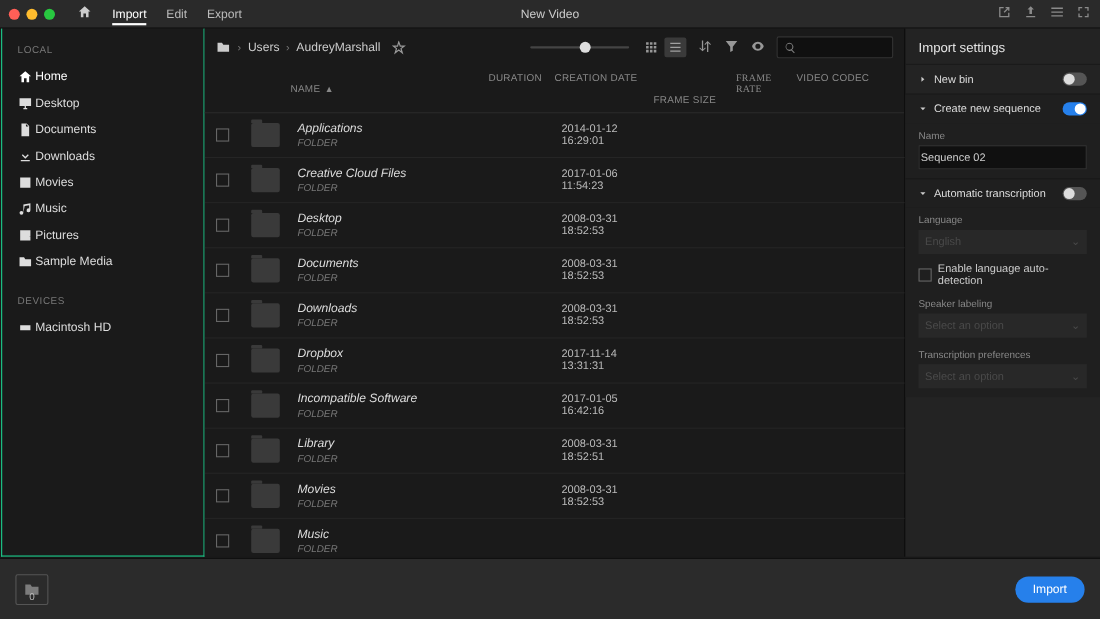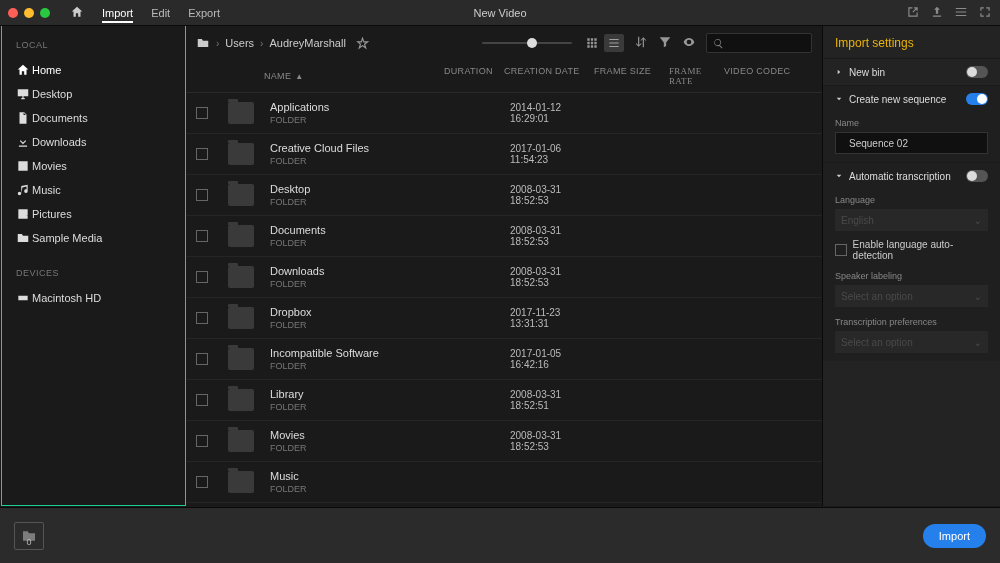--- a/index.html
+++ b/index.html
@@ -47,51 +47,51 @@
 .view-btn.active { background: #3a3a3a; }
 .tool-icon { width: 14px; height: 14px; opacity: 0.7; }
 .search-box { width: 106px; height: 20px; background: #101010; border: 1px solid #333; border-radius: 2px; display: flex; align-items: center; padding: 0 6px; }
 .search-box svg { width: 11px; height: 11px; opacity: 0.6; }
 
 
 .table-header { display: flex; padding: 6px 10px 6px 48px; color: #888; font-size: 9px; letter-spacing: 0.3px; border-bottom: 1px solid #2a2a2a; }
 .col-name { width: 180px; display: flex; align-items: center; gap: 4px; }
 .col-duration { width: 60px; }
 .col-created { width: 90px; }
-.col-frame-size { width: 75px; }
+.col-frame-size { width: 75px; margin-top: 20px; }
 .col-frame-rate { width: 55px; font-family: Liberation Serif, serif; }
 .col-codec { width: 70px; }
 
 .table-body { flex: 1; overflow-y: auto; position: relative; }
 .table-body::-webkit-scrollbar { width: 6px; }
 .table-body::-webkit-scrollbar-thumb { background: #444; border-radius: 3px; }
 .row { display: flex; align-items: center; padding: 8px 10px; border-bottom: 1px solid #252525; }
 .row-check { width: 12px; height: 12px; border: 1px solid #666; margin-right: 20px; }
 .folder-thumb { width: 26px; height: 22px; background: #3a3a3a; border-radius: 2px; margin-right: 16px; position: relative; }
 .folder-thumb::before { content: ''; position: absolute; top: -3px; left: 0; width: 10px; height: 3px; background: #3a3a3a; border-radius: 1px 1px 0 0; }
-.row-name-cell { width: 180px; }
+.row-name-cell { width: 180px; font-style: italic; }
 .row-name { color: #ddd; font-size: 11px; }
 .row-sub { color: #777; font-size: 9px; margin-top: 2px; }
 .row-duration { width: 60px; }
 .row-created { width: 90px; color: #bbb; font-size: 10px; }
 
 
 .settings { width: 178px; background: #232323; border-left: 1px solid #0a0a0a; display: flex; flex-direction: column; }
-.settings-title { padding: 10px 12px 8px; color: #eab308; font-size: 12px; font-weight: 500; }
+.settings-title { padding: 10px 12px 8px; color: #e5e5e5; font-size: 12px; font-weight: 500; }
 .setting-row { display: flex; align-items: center; padding: 7px 12px; border-top: 1px solid #1a1a1a; gap: 6px; }
 .setting-row.expanded { background: #1f1f1f; }
 .chev-icon { width: 8px; height: 8px; }
 .setting-label { flex: 1; color: #ddd; font-size: 10px; }
 .toggle { width: 22px; height: 12px; background: #555; border-radius: 6px; position: relative; cursor: pointer; }
 .toggle.on { background: #2680eb; }
 .toggle::after { content: ''; position: absolute; width: 10px; height: 10px; background: #ddd; border-radius: 50%; top: 1px; left: 1px; }
 .toggle.on::after { left: 11px; background: #fff; }
 .setting-sub { padding: 6px 12px 8px; background: #1f1f1f; }
 .field-label { font-size: 9px; color: #888; margin-bottom: 4px; }
-.text-input { width: 100%; height: 22px; background: #101010; border: 1px solid #333; color: #ccc; padding: 0 13px; font-size: 10px; }
+.text-input { width: 100%; height: 22px; background: #101010; border: 1px solid #333; color: #ccc; padding: 0 1px; font-size: 10px; }
 .select-box { width: 100%; height: 22px; background: #2e2e2e; border: none; color: #666; padding: 0 6px; font-size: 10px; display: flex; align-items: center; justify-content: space-between; }
 .select-box.disabled { opacity: 0.6; }
 .checkbox-row { display: flex; align-items: center; gap: 6px; margin-top: 8px; }
 .checkbox { width: 12px; height: 12px; border: 1px solid #666; }
 .checkbox-label { font-size: 10px; color: #ccc; }
 
 
 .bottombar { position: absolute; bottom: 0; left: 0; right: 0; height: 56px; background: #2b2b2b; display: flex; align-items: center; padding: 0 14px; border-top: 1px solid #0a0a0a; }
 .tray { width: 30px; height: 28px; border: 1px solid #555; border-radius: 2px; display: flex; align-items: center; justify-content: center; position: relative; }
 .tray svg { width: 18px; height: 16px; opacity: 0.5; }
@@ -308,21 +308,21 @@
     <div class="row-created">2008-03-31 18:52:53</div>
         </div>
         <div class="row">
     <div class="row-check"></div>
     <div class="folder-thumb"></div>
     <div class="row-name-cell">
       <div class="row-name">Dropbox</div>
       <div class="row-sub">FOLDER</div>
     </div>
     <div class="row-duration"></div>
-    <div class="row-created">2017-11-23 13:31:31</div>
+    <div class="row-created">2017-11-14 13:31:31</div>
         </div>
         <div class="row">
     <div class="row-check"></div>
     <div class="folder-thumb"></div>
     <div class="row-name-cell">
       <div class="row-name">Incompatible Software</div>
       <div class="row-sub">FOLDER</div>
     </div>
     <div class="row-duration"></div>
     <div class="row-created">2017-01-05 16:42:16</div>

